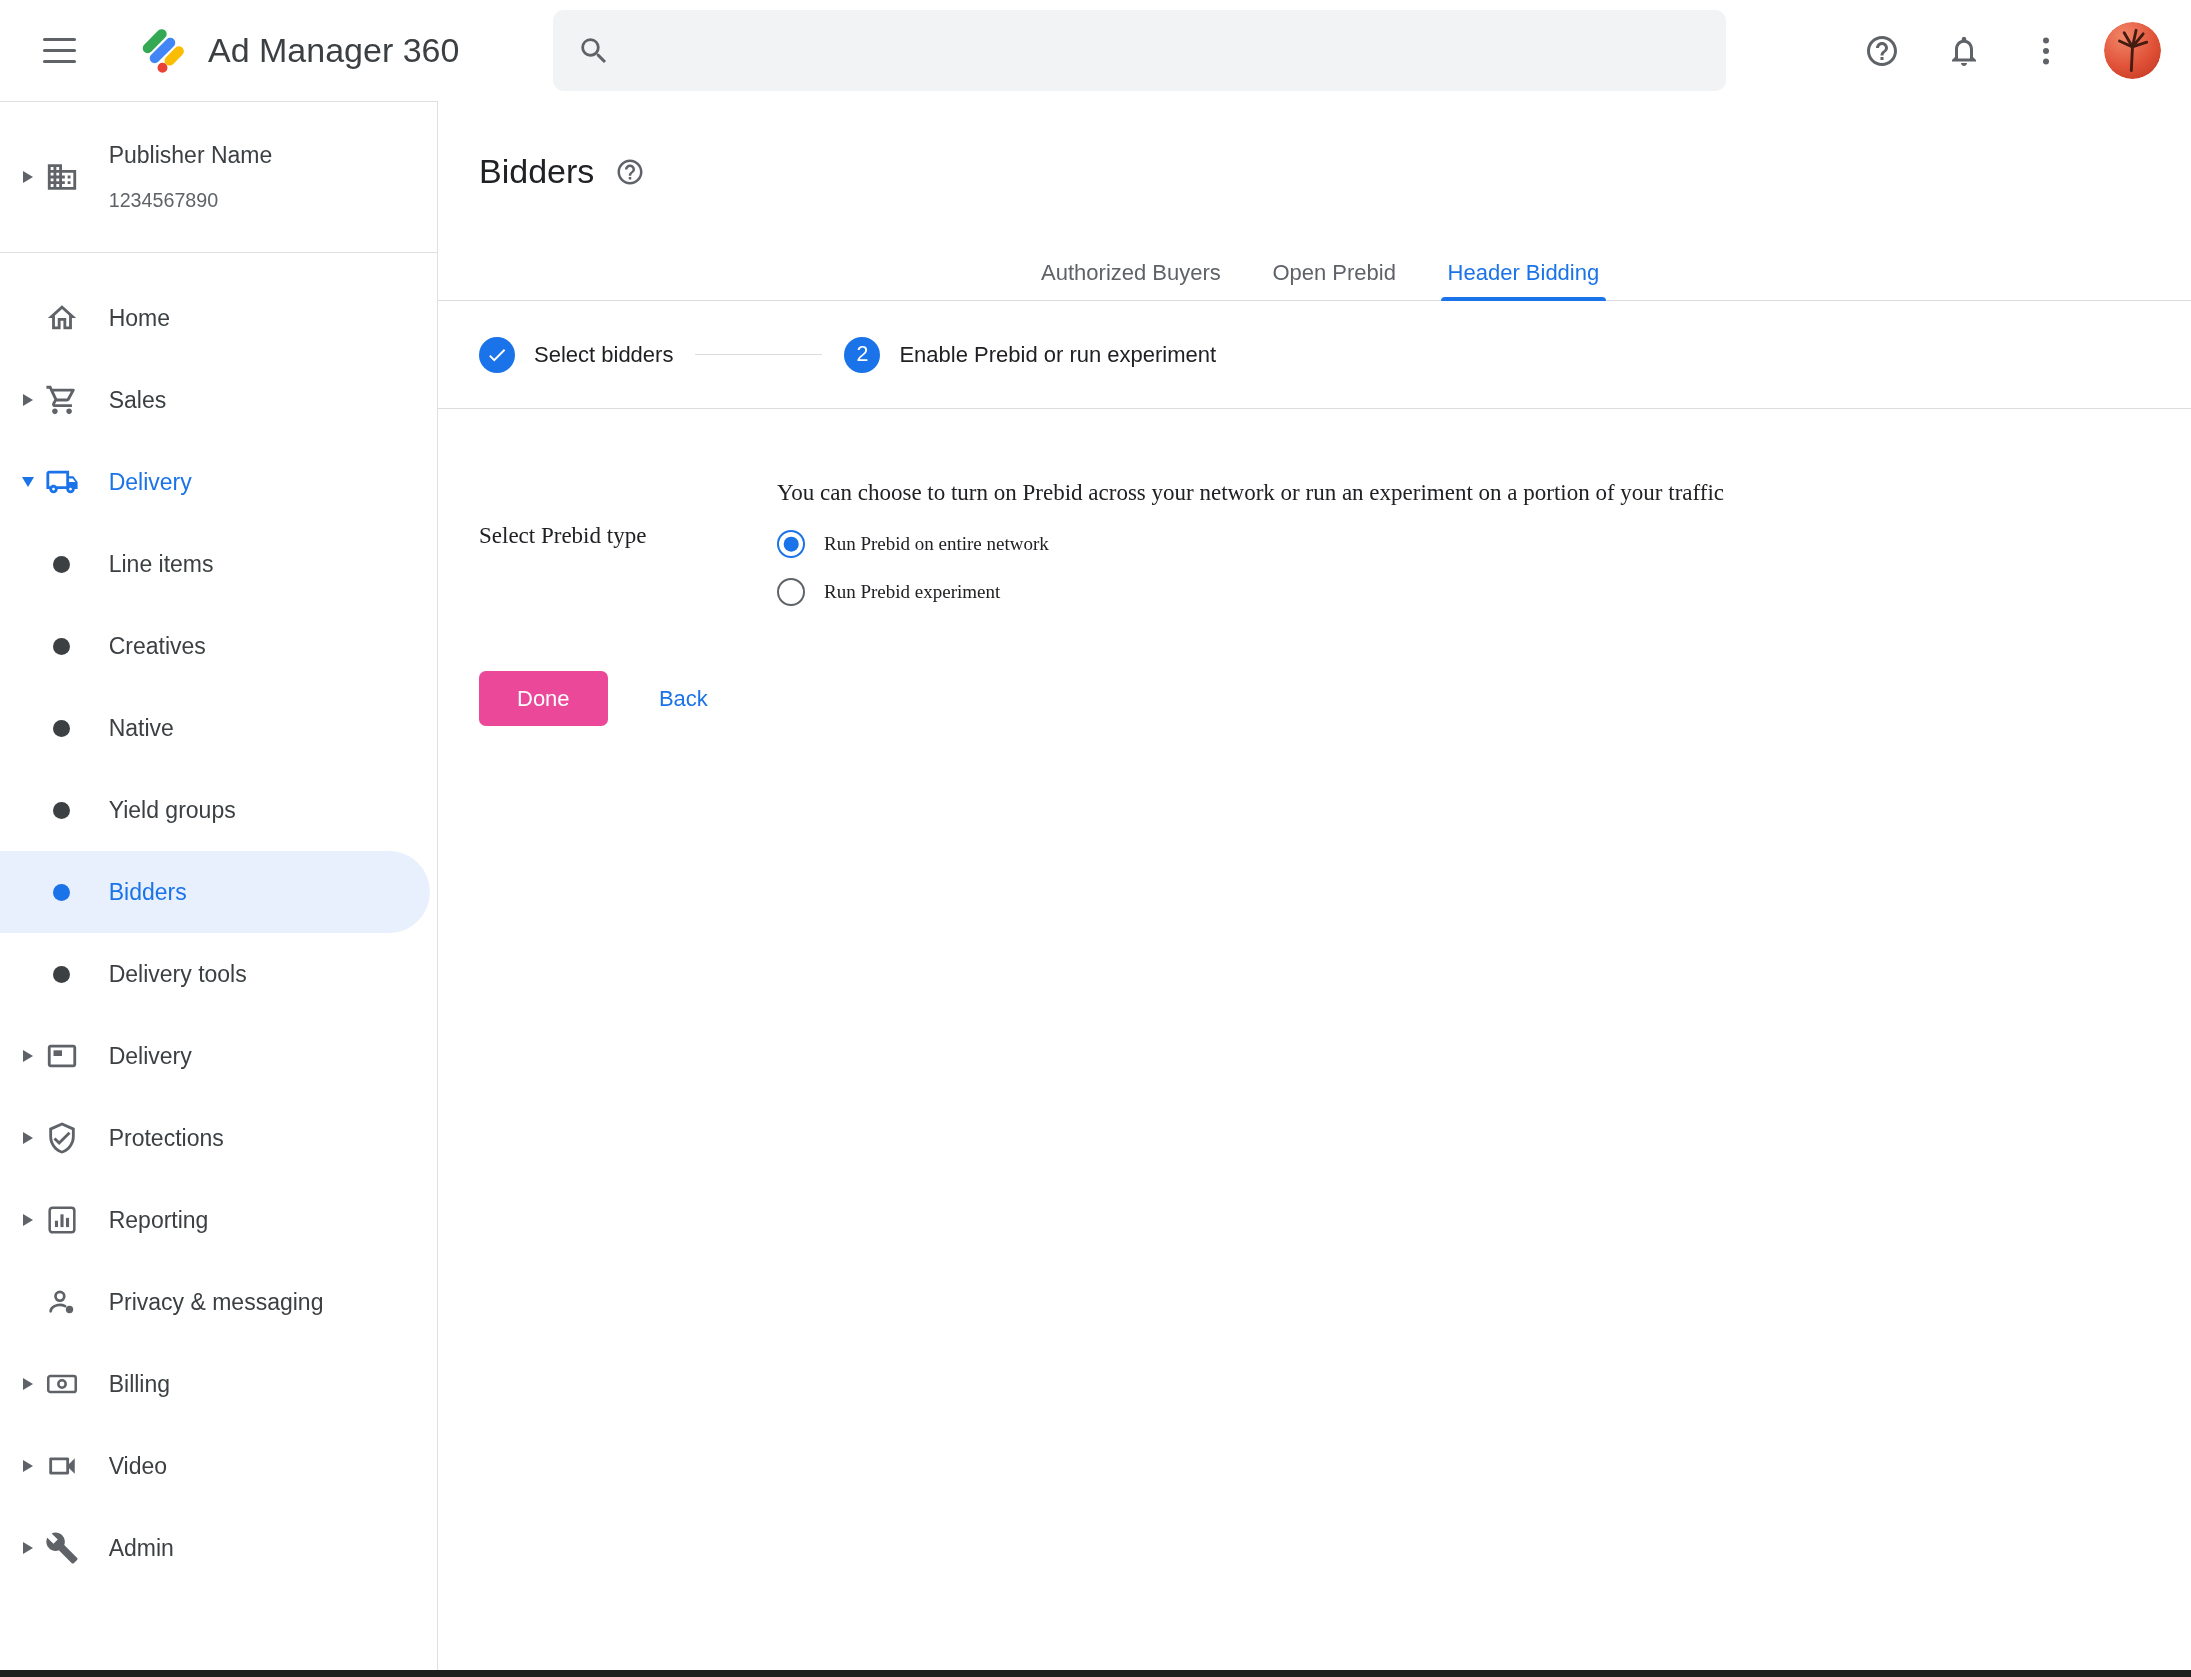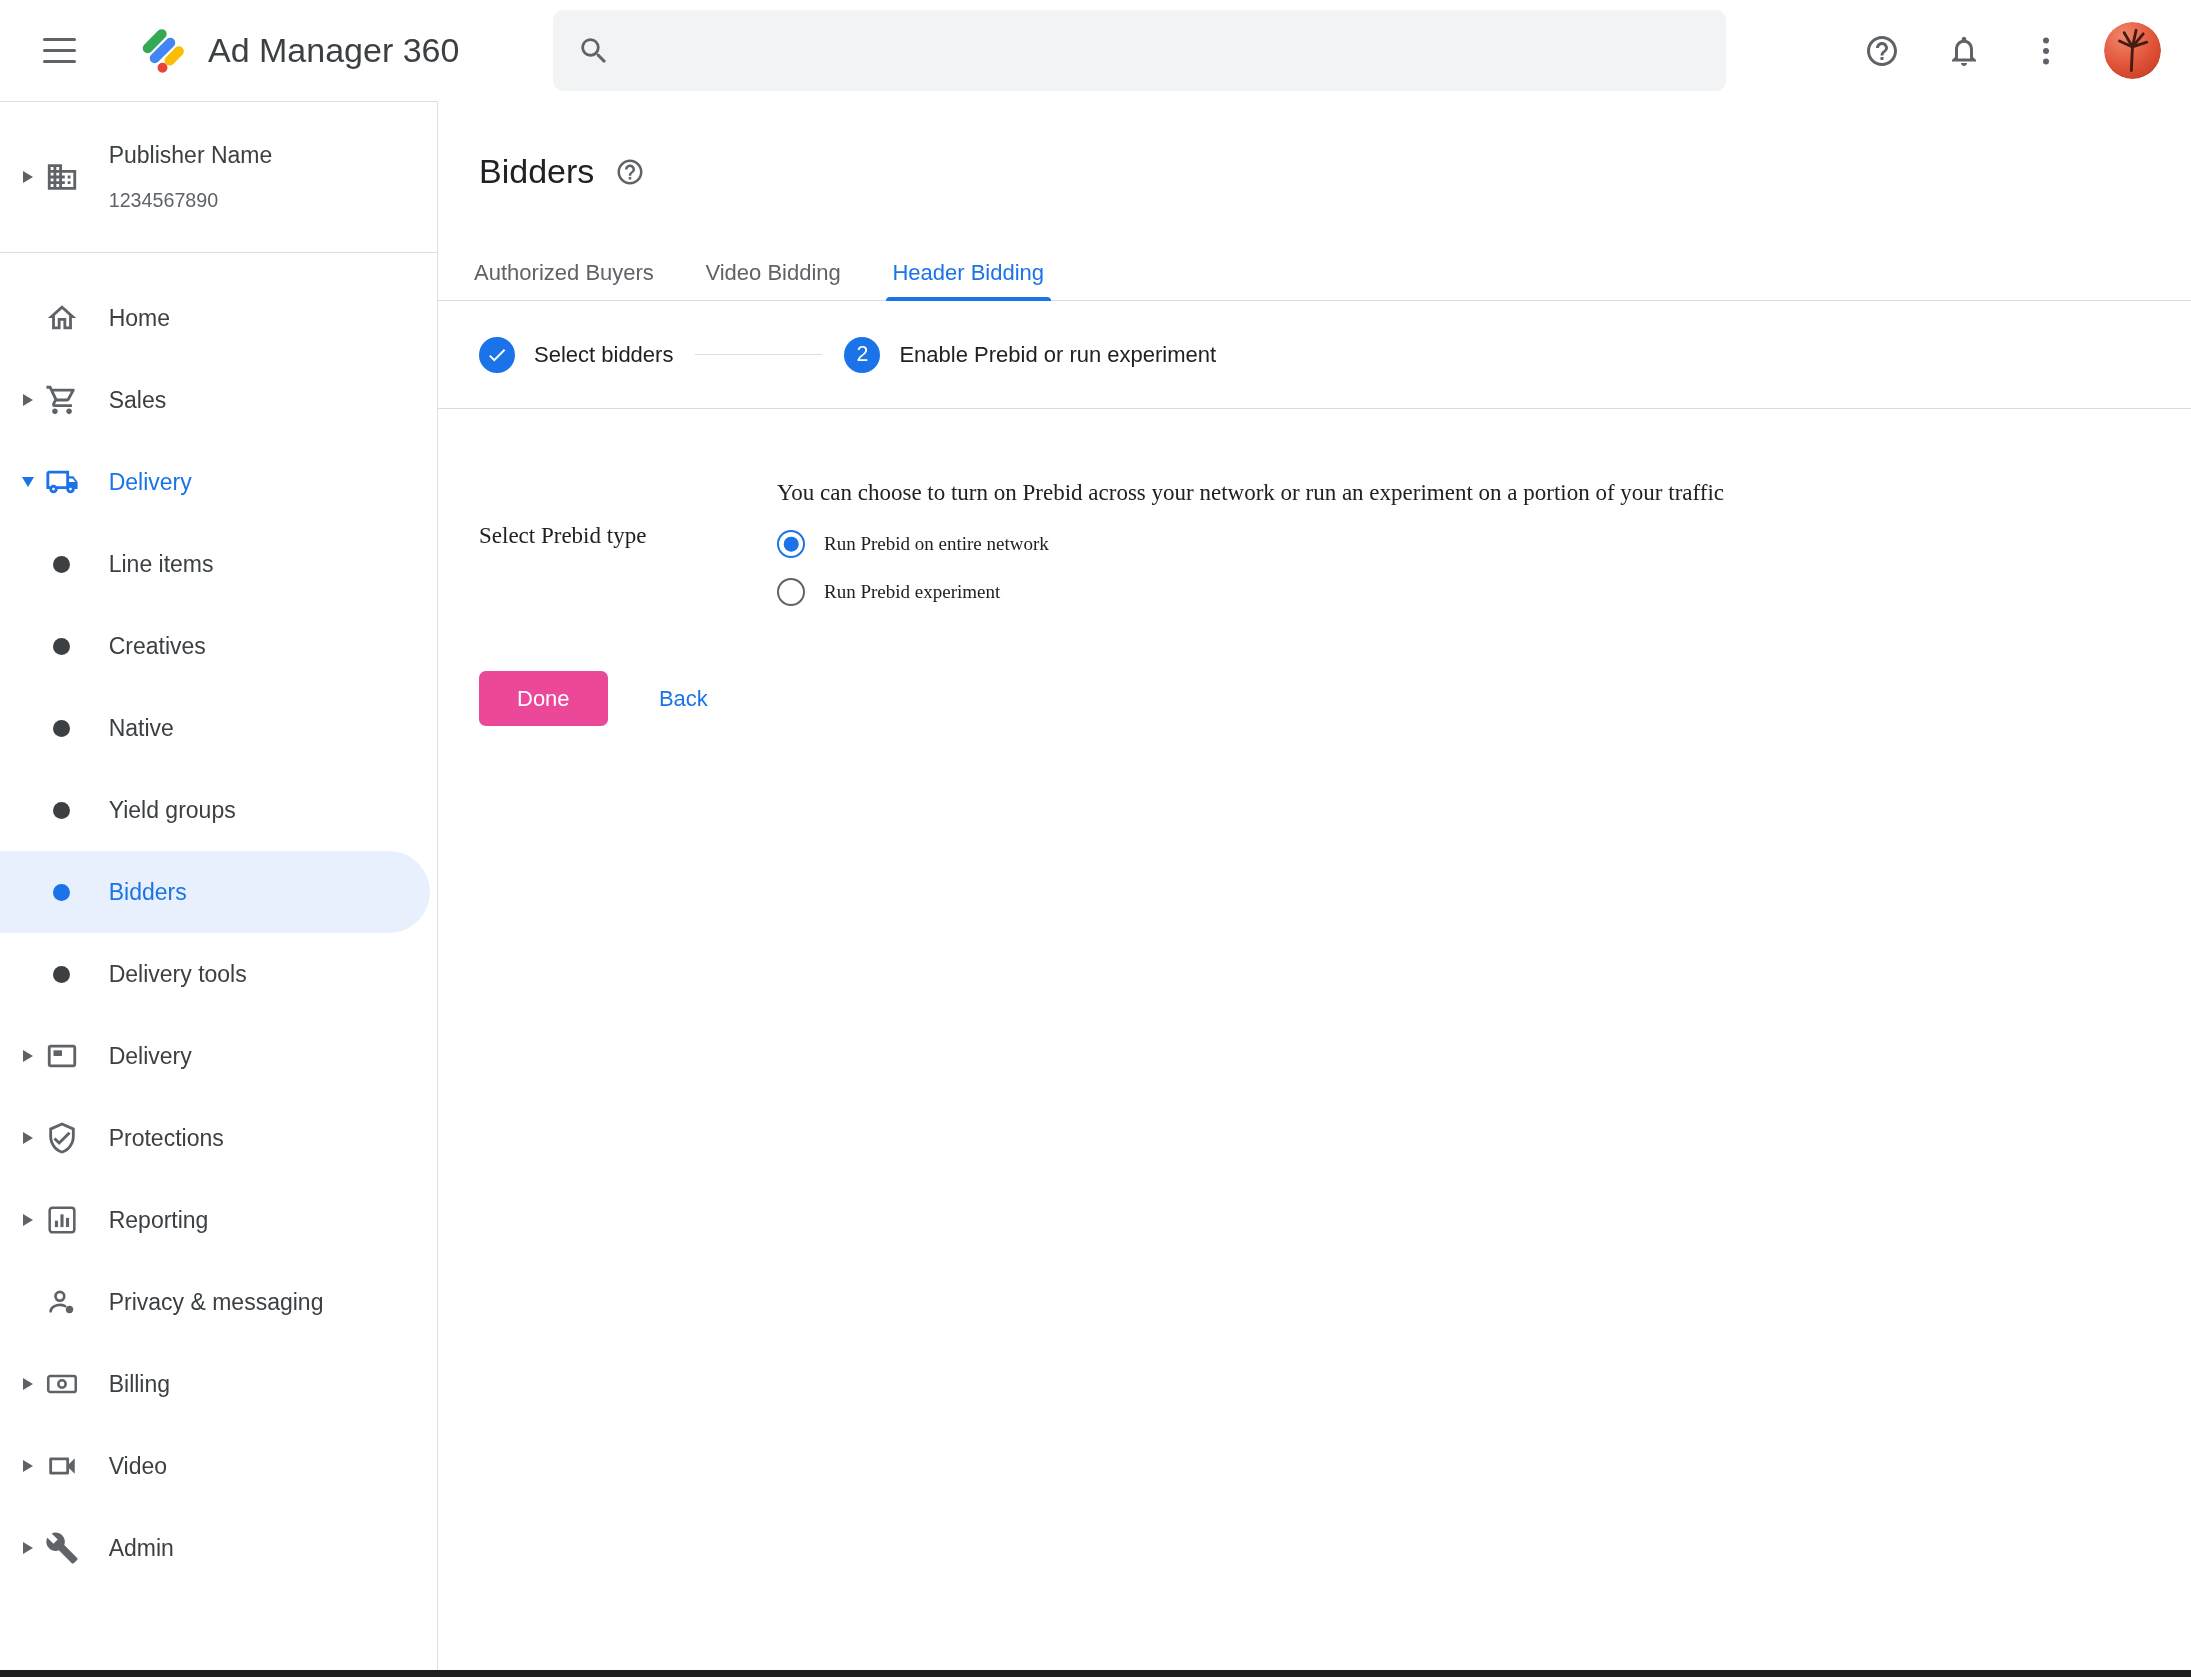--- a/index.html
+++ b/index.html
@@ -68,21 +68,21 @@
   .nav-item.selected { background: #e8f0fe; width: calc(100% - 6.8px); border-radius: 0 41px 41px 0; }
   .nav-item.selected .nav-label { color: #1a73e8; font-weight: 500; }
   .nav-item.selected .bullet { background: #1a73e8; }
 
   
   .main { flex: 1; min-width: 0; display: flex; flex-direction: column; }
   .page-title-row { display: flex; align-items: center; margin: 51px 41px 0 41px; gap: 20.5px; }
   .page-title { font-size: 34px; font-weight: 400; color: #202124; }
   .title-help { background: none; border: none; cursor: pointer; display: flex; align-items: center; padding: 0; }
 
-  .tabs { margin-top: 55px; height: 55px; display: flex; border-bottom: 0.9px solid #dadce0; padding-left: 10.3px; }
+  .tabs { margin-top: 55px; height: 55px; display: flex; border-bottom: 0.9px solid #dadce0; padding-left: 10.3px; justify-content: center; }
   .tab {
     position: relative; display: flex; align-items: center;
     margin: 0 19px; padding: 0 6.8px; cursor: pointer;
     font-size: 22px; font-weight: 500; color: #5f6368; white-space: nowrap;
   }
   .tab.active { color: #1a73e8; }
   .tab.active::after {
     content: ""; position: absolute; left: 0; right: 0; bottom: -0.9px;
     height: 4.3px; background: #1a73e8; border-radius: 4.3px 4.3px 0 0;
   }
@@ -394,21 +394,21 @@
         <span class="page-title">Bidders</span>
         <button class="title-help">
           <svg viewBox="0 0 24 24" width="30" height="30" fill="#5f6368">
             <path d="M11 18h2v-2h-2v2zm1-16C6.48 2 2 6.48 2 12s4.48 10 10 10 10-4.48 10-10S17.52 2 12 2zm0 18c-4.41 0-8-3.59-8-8s3.59-8 8-8 8 3.59 8 8-3.59 8-8 8zm0-14c-2.21 0-4 1.79-4 4h2c0-1.1.9-2 2-2s2 .9 2 2c0 2-3 1.75-3 5h2c0-2.25 3-2.5 3-5 0-2.21-1.79-4-4-4z"></path>
           </svg>
         </button>
       </div>
 
       <div class="tabs">
         <div class="tab">Authorized Buyers</div>
-        <div class="tab">Video Bidding</div>
+        <div class="tab">Open Prebid</div>
         <div class="tab active">Header Bidding</div>
       </div>
 
       <div class="stepper">
         <div class="step">
           <span class="step-circle">
             <svg viewBox="0 0 24 24" width="22" height="22" fill="#ffffff">
               <path d="M9 16.17L4.83 12l-1.42 1.41L9 19 21 7l-1.41-1.41z"></path>
             </svg>
           </span>

